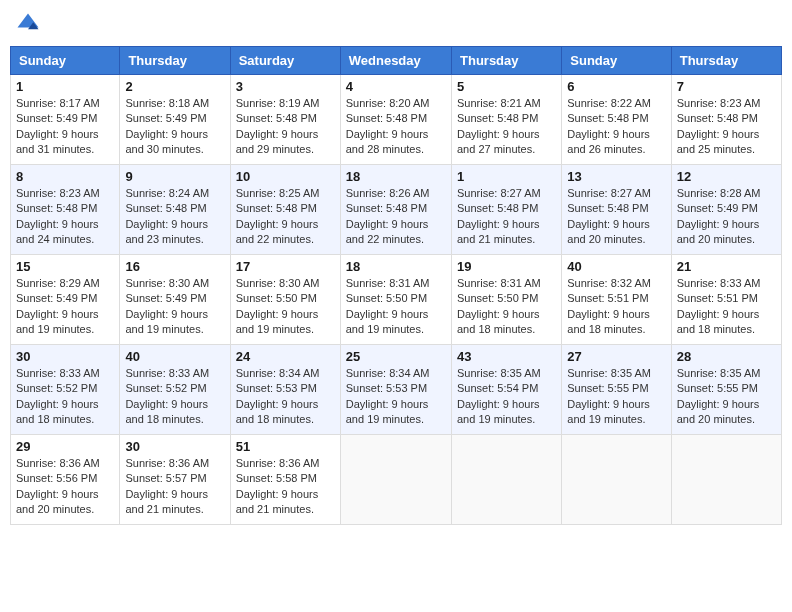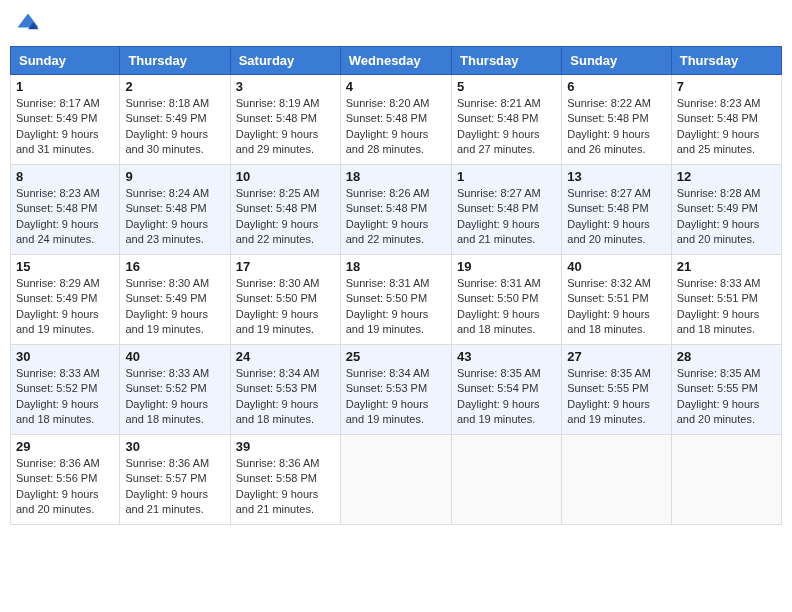--- a/index.html
+++ b/index.html
@@ -364,21 +364,21 @@
       </td>
         <td>
         <span class="day-num">30</span>
         <div class="day-info">
           Sunrise: 8:36 AM<br>
           Sunset: 5:57 PM<br>
           Daylight: 9 hours and 21 minutes.
         </div>
       </td>
         <td>
-        <span class="day-num">39</span>
+        <span class="day-num">51</span>
         <div class="day-info">
           Sunrise: 8:36 AM<br>
           Sunset: 5:58 PM<br>
           Daylight: 9 hours and 21 minutes.
         </div>
       </td>
         <td class="empty-cell"></td>
         <td class="empty-cell"></td>
         <td class="empty-cell"></td>
         <td class="empty-cell"></td>

